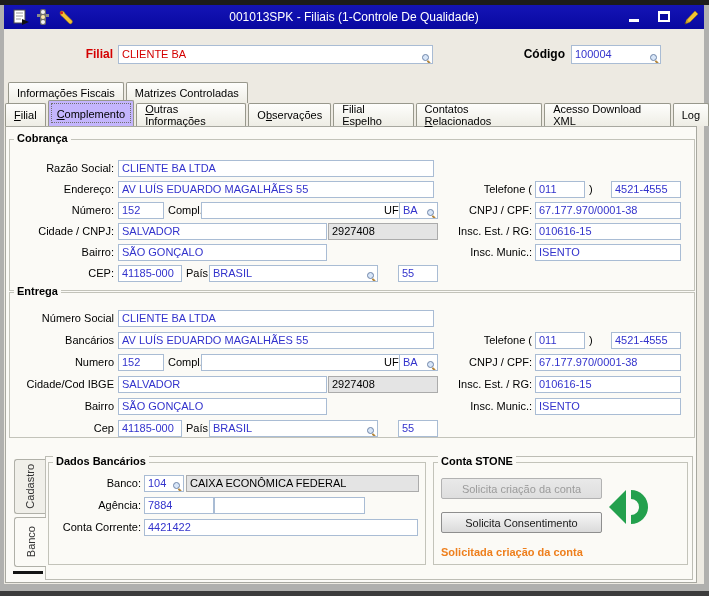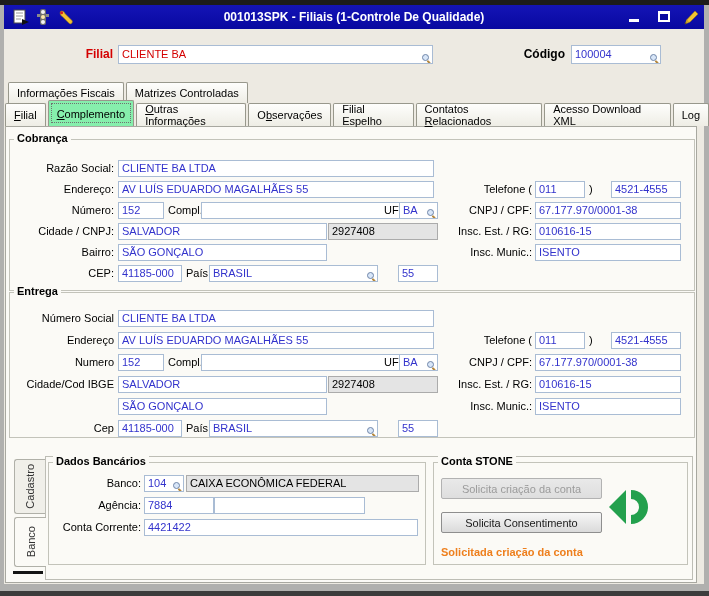--- a/index.html
+++ b/index.html
@@ -5,21 +5,21 @@
   * { margin:0; padding:0; box-sizing:border-box; }
   html,body { background:#d4d0c8; }
   body { font-family:"Liberation Sans", sans-serif; }
   .window { position:relative; width:709px; height:596px; background:#b0b0ae; overflow:hidden; }
   .frame-top { position:absolute; left:0; top:0; right:0; height:5px; background:#1c1c1c; }
   .frame-bottom { position:absolute; left:0; bottom:0; right:0; height:5px; background:#3c3c3c; }
 
   .titlebar { position:absolute; left:4px; top:5px; right:5px; height:24px;
               background:linear-gradient(#1414b6,#0808a0); }
   .title { position:absolute; left:0; right:0; top:0; height:29px; line-height:24px; text-align:center;
-           color:#fff; font-weight:bold; font-size:12px; }
+           color:#fff; font-weight:normal; font-size:12px; }
   .ticon { position:absolute; top:3px; width:20px; height:18px; display:flex; align-items:center; justify-content:center; }
 
   .client { position:absolute; left:4px; top:29px; right:5px; bottom:12px; background:#edeae2; }
 
   .lbl   { position:absolute; font-size:11px; height:17px; line-height:17px; text-align:right; color:#000; white-space:nowrap; }
   .lbl-l { position:absolute; font-size:11px; height:17px; line-height:17px; text-align:left;  color:#000; white-space:nowrap; }
 
   .inp { position:absolute; height:17px; border:1px solid #a9bcd4; background:#fff;
          color:var(--value-blue,#3333cc); font-size:11px; line-height:15px; padding:0 3px;
          white-space:nowrap; overflow:hidden; }
@@ -31,21 +31,21 @@
   .mag::before { content:""; position:absolute; left:0; top:0; width:5px; height:5px;
                  border:1px solid #6f85a8; border-radius:50%; background:#d8e6f8; }
   .mag::after  { content:""; position:absolute; left:6px; top:6px; width:4px; height:2px;
                  background:#b5873c; transform:rotate(45deg); transform-origin:0 0; border-radius:1px; }
 
   .tabrow { position:absolute; display:flex; gap:2px; z-index:5; align-items:flex-start; }
   .tab { display:flex; align-items:center; padding:0 8px; font-size:11px; color:#000;
          border:1px solid #98988c; border-bottom:none; border-radius:2px 2px 0 0;
          background:linear-gradient(#fefefc,#eeede5); height:21px; }
   .tabrow-main .tab { height:23px; }
-  .tabrow-main .tab.sel { height:26px; margin-top:-3px; background:#86efac;
+  .tabrow-main .tab.sel { height:26px; margin-top:-3px; background:#c4b5fd;
                           outline:1px dotted #707070; outline-offset:-4px; }
   .tab u { text-decoration:underline; }
 
   .panel { position:absolute; left:5px; top:126px; width:692px; height:457px;
            background:#fbfaf6; border:1px solid #a8a8a0; }
 
   .grp { position:absolute; border:1px solid #c3c3ba; }
   .grp-title { position:absolute; top:-8px; left:4px; background:#fbfaf6; padding:0 3px;
                font-weight:bold; font-size:11px; color:#000; white-space:nowrap; }
 
@@ -213,37 +213,38 @@
     <div class="lbl" style="left:411px;top:104px;width:111px">Insc. Munic.:</div>
     <div class="inp" style="left:525px;top:104px;width:146px">ISENTO</div>
   </div>
 
   <div class="grp" style="left:9px;top:292px;width:686px;height:146px">
     <div class="grp-title">Entrega</div>
 
     <div class="lbl" style="left:1px;top:17px;width:103px">Número Social</div>
     <div class="inp" style="left:108px;top:17px;width:316px">CLIENTE BA LTDA</div>
 
-    <div class="lbl" style="left:1px;top:39px;width:103px">Endereço</div>
+    <div class="lbl" style="left:1px;top:39px;width:103px">Bancários</div>
     <div class="inp" style="left:108px;top:39px;width:316px">AV LUÍS EDUARDO MAGALHÃES 55</div>
 
     <div class="lbl" style="left:1px;top:61px;width:103px">Numero</div>
     <div class="inp" style="left:108px;top:61px;width:46px">152</div>
     <div class="lbl-l" style="left:158px;top:61px">Compl.</div>
     <div class="inp" style="left:191px;top:61px;width:200px"></div>
     <div class="lbl-l" style="left:374px;top:61px">UF</div>
     <div class="inp" style="left:389px;top:61px;width:39px">
       <span class="val">BA</span>
       <span class="mag"></span>
     </div>
 
     <div class="lbl" style="left:1px;top:83px;width:103px">Cidade/Cod IBGE</div>
     <div class="inp" style="left:108px;top:83px;width:209px">SALVADOR</div>
     <div class="inp ro" style="left:318px;top:83px;width:110px">2927408</div>
 
+    <div class="lbl" style="left:1px;top:105px;width:103px">Bairro</div>
     <div class="inp" style="left:108px;top:105px;width:209px">SÃO GONÇALO</div>
 
     <div class="lbl" style="left:1px;top:127px;width:103px">Cep</div>
     <div class="inp" style="left:108px;top:127px;width:64px">41185-000</div>
     <div class="lbl-l" style="left:176px;top:127px">País</div>
     <div class="inp" style="left:199px;top:127px;width:169px">
       <span class="val">BRASIL</span>
       <span class="mag"></span>
     </div>
     <div class="inp" style="left:388px;top:127px;width:40px">55</div>

